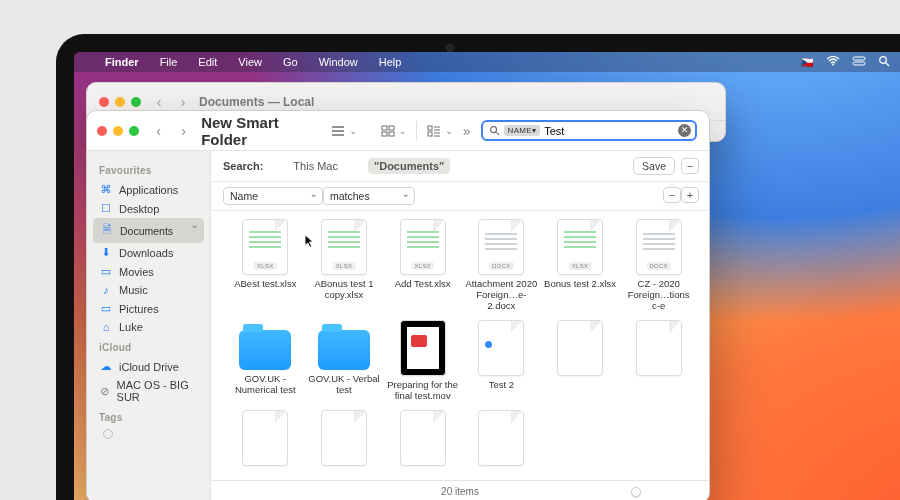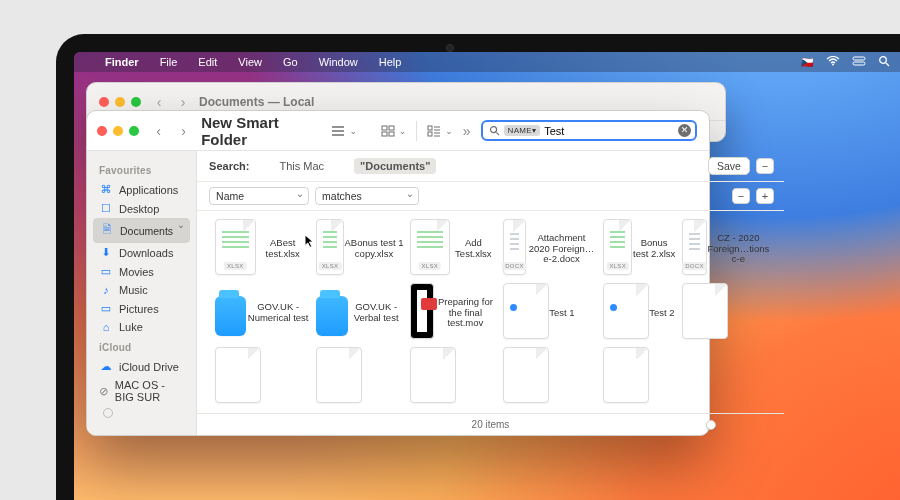--- a/index.html
+++ b/index.html
@@ -51,26 +51,26 @@
   .tagdot { width:10px;height:10px;border:1.5px solid #bdbdbd;border-radius:50%; display:inline-block; margin-left:4px; }
   
   .main { flex:1; display:flex; flex-direction:column; }
   .searchbar { display:flex; align-items:center; gap:24px; padding:6px 10px 6px 12px; font-size:11px; border-bottom:1px solid #ece9e6; }
   .searchbar .lbl { font-weight:600; color:#444; }
   .scope { color:#555; padding:2px 6px; border-radius:4px; }
   .scope.active { background:#e7e5e2; font-weight:600; }
   .searchbar .right { margin-left:auto; display:flex; gap:6px; align-items:center; }
   .pill { border:1px solid #d5d3d0; border-radius:5px; padding:2px 8px; font-size:10.5px; color:#444; background:#fff; }
   .sq { width:18px; height:16px; border:1px solid #d5d3d0; border-radius:4px; display:flex; align-items:center; justify-content:center; font-size:11px; color:#555; background:#fff; }
-  .rulerow { display:flex; align-items:center; gap:6px; padding:5px 10px 5px 12px; border-bottom:1px solid #ece9e6; }
+  .rulerow { display:flex; align-items:flex-start; padding:5px 10px 5px 12px; border-bottom:1px solid #ece9e6; }
   .sel { border:1px solid #d5d3d0; border-radius:4px; background:#fff; font-size:10.5px; padding:2px 16px 2px 6px; color:#333; position:relative; }
   .sel:after { content:"⌄"; position:absolute; right:4px; top:0px; color:#777; font-size:10px; }
   .rule-gap { flex:1; border-bottom:1px solid #ece9e6; height:1px; margin:0 6px; opacity:0; }
   .grid { padding:8px 14px 10px 18px; display:grid; grid-template-columns:repeat(6, 1fr); column-gap:6px; row-gap:8px; }
-  .item { display:flex; flex-direction:row; align-items:center; font-size:9.5px; color:#333; text-align:center; }
+  .item { display:flex; flex-direction:column; align-items:center; font-size:9.5px; color:#333; text-align:center; }
   .item .thumb { width:46px; height:56px; background:#fff; border:1px solid #dedcda; border-radius:4px; position:relative; box-shadow:0 1px 1px rgba(0,0,0,.05); }
   .thumb .fold { position:absolute; right:0; top:0; width:12px; height:12px; background:linear-gradient(135deg,#eee 50%, transparent 50%); }
   .thumb .badge { position:absolute; bottom:4px; left:50%; transform:translateX(-50%); font-size:6px; background:#efefef; border-radius:2px; padding:1px 3px; color:#888; letter-spacing:.3px; }
   .thumb.xlsx .stripes:before{content:"";position:absolute;left:6px;right:6px;top:10px;height:18px;background:repeating-linear-gradient(0deg,#9fe0a8 0 2px,transparent 2px 5px);} 
   .thumb.docx .stripes:before{content:"";position:absolute;left:6px;right:6px;top:10px;height:20px;background:repeating-linear-gradient(0deg,#cfd4da 0 2px,transparent 2px 5px);} 
   .thumb.folder { background:linear-gradient(#3fb8ff,#1e9cff); border:0; border-radius:6px; height:40px; width:52px; margin-top:10px;}
   .thumb.folder:before{content:"";position:absolute;left:4px;top:-6px;width:20px;height:8px;background:#49c2ff;border-radius:3px 3px 0 0;}
   .thumb.mov { background:#000; }
   .thumb.mov .inner{position:absolute;inset:6px;background:#fff;}
   .thumb.mov .red{position:absolute;left:10px;top:14px;width:16px;height:12px;background:#e23b3b;border-radius:2px;}
@@ -227,36 +227,37 @@
         <div id="sb-icloud">
             <div class="sbitem">
               <span class="ic">☁</span>
               <span>iCloud Drive</span>
             </div>
             <div class="sbitem">
               <span class="ic gray">⊘</span>
               <span>MAC OS - BIG SUR</span>
             </div>
           </div>
+        <div class="sec-title">Tags</div>
         <div style="padding:2px 6px"><span class="tagdot"></span></div>
       </div>
 
       <div class="main">
         <div class="searchbar">
           <span class="lbl">Search:</span>
           <span class="scope">This Mac</span>
           <span class="scope active">"Documents"</span>
           <div class="right">
             <span class="pill">Save</span>
             <span class="sq">−</span>
           </div>
         </div>
         <div class="rulerow">
           <span class="sel" style="width:100px">Name</span>
-          <span class="sel" style="width:104px">matches</span>
+          <span class="sel" style="width:92px">matches</span>
           <div class="rule-gap"></div>
           <span class="sq">−</span>
           <span class="sq">+</span>
         </div>
 
         <div class="grid" id="grid">
             <div class="item">
               <div class="thumb xlsx">
                 <div class="fold"></div>
                 <div class="stripes"></div>
@@ -317,27 +318,20 @@
                 <div class="inner"></div>
                 <div class="red"></div>
               </div>
               <div class="name">Preparing for the final test.mov</div>
             </div>
             <div class="item">
               <div class="thumb blank">
                 <div class="fold"></div>
                 <div class="dot"></div>
               </div>
-              <div class="name">Test 1</div>
-            </div>
-            <div class="item">
-              <div class="thumb blank">
-                <div class="fold"></div>
-                <div class="dot"></div>
-              </div>
               <div class="name">Test 2</div>
             </div>
             <div class="item">
               <div class="thumb blank">
                 <div class="fold"></div>
               </div>
               <div class="name"></div>
             </div>
             <div class="item">
               <div class="thumb blank">

